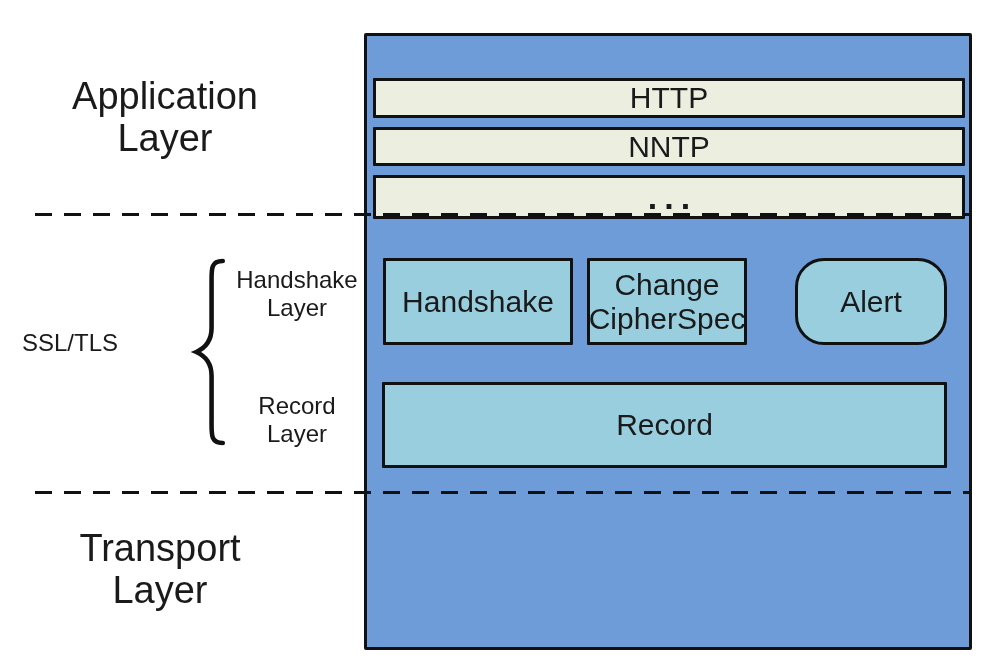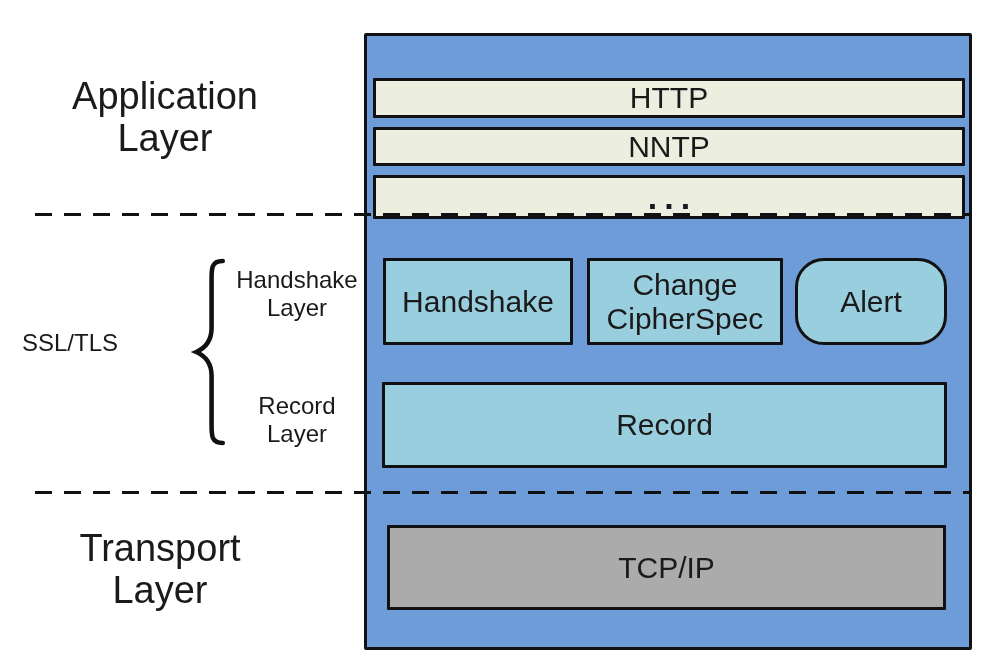--- a/index.html
+++ b/index.html
@@ -85,21 +85,21 @@
   .app-row .pbox.dots {
     font-weight: bold;
     font-size: 34px;
     letter-spacing: 7px;
     padding-left: 7px;
   }
 
   
   .ssl-box { background: var(--ssl-box-bg, #99CEDF); }
   .box-handshake { left: 383px; top: 258px; width: 190px; height: 87px; }
-  .box-changecipher { left: 587px; top: 258px; width: 196px; height: 87px; padding: 0 10px; }
+  .box-changecipher { left: 587px; top: 258px; width: 160px; height: 87px; padding: 0 10px; }
   .box-alert { left: 795px; top: 258px; width: 152px; height: 87px; border-radius: 29px; }
   .box-record { left: 382px; top: 382px; width: 565px; height: 86px; }
 
   
   .box-tcpip {
     left: 387px; top: 525px; width: 559px; height: 85px;
     background: var(--tcp-box-bg, #ABABAB);
   }
 
   
@@ -175,15 +175,14 @@
     <div class="pbox">NNTP</div>
     <div class="pbox dots">...</div>
   </div>
 
   <div class="pbox ssl-box box-handshake">Handshake</div>
   <div class="pbox ssl-box box-changecipher">Change CipherSpec</div>
   <div class="pbox ssl-box box-alert">Alert</div>
 
   <div class="pbox ssl-box box-record">Record</div>
 
-  <div class="pbox box-tcpip">TCP/IP</div>
 
 </div>
 
 </body></html>

